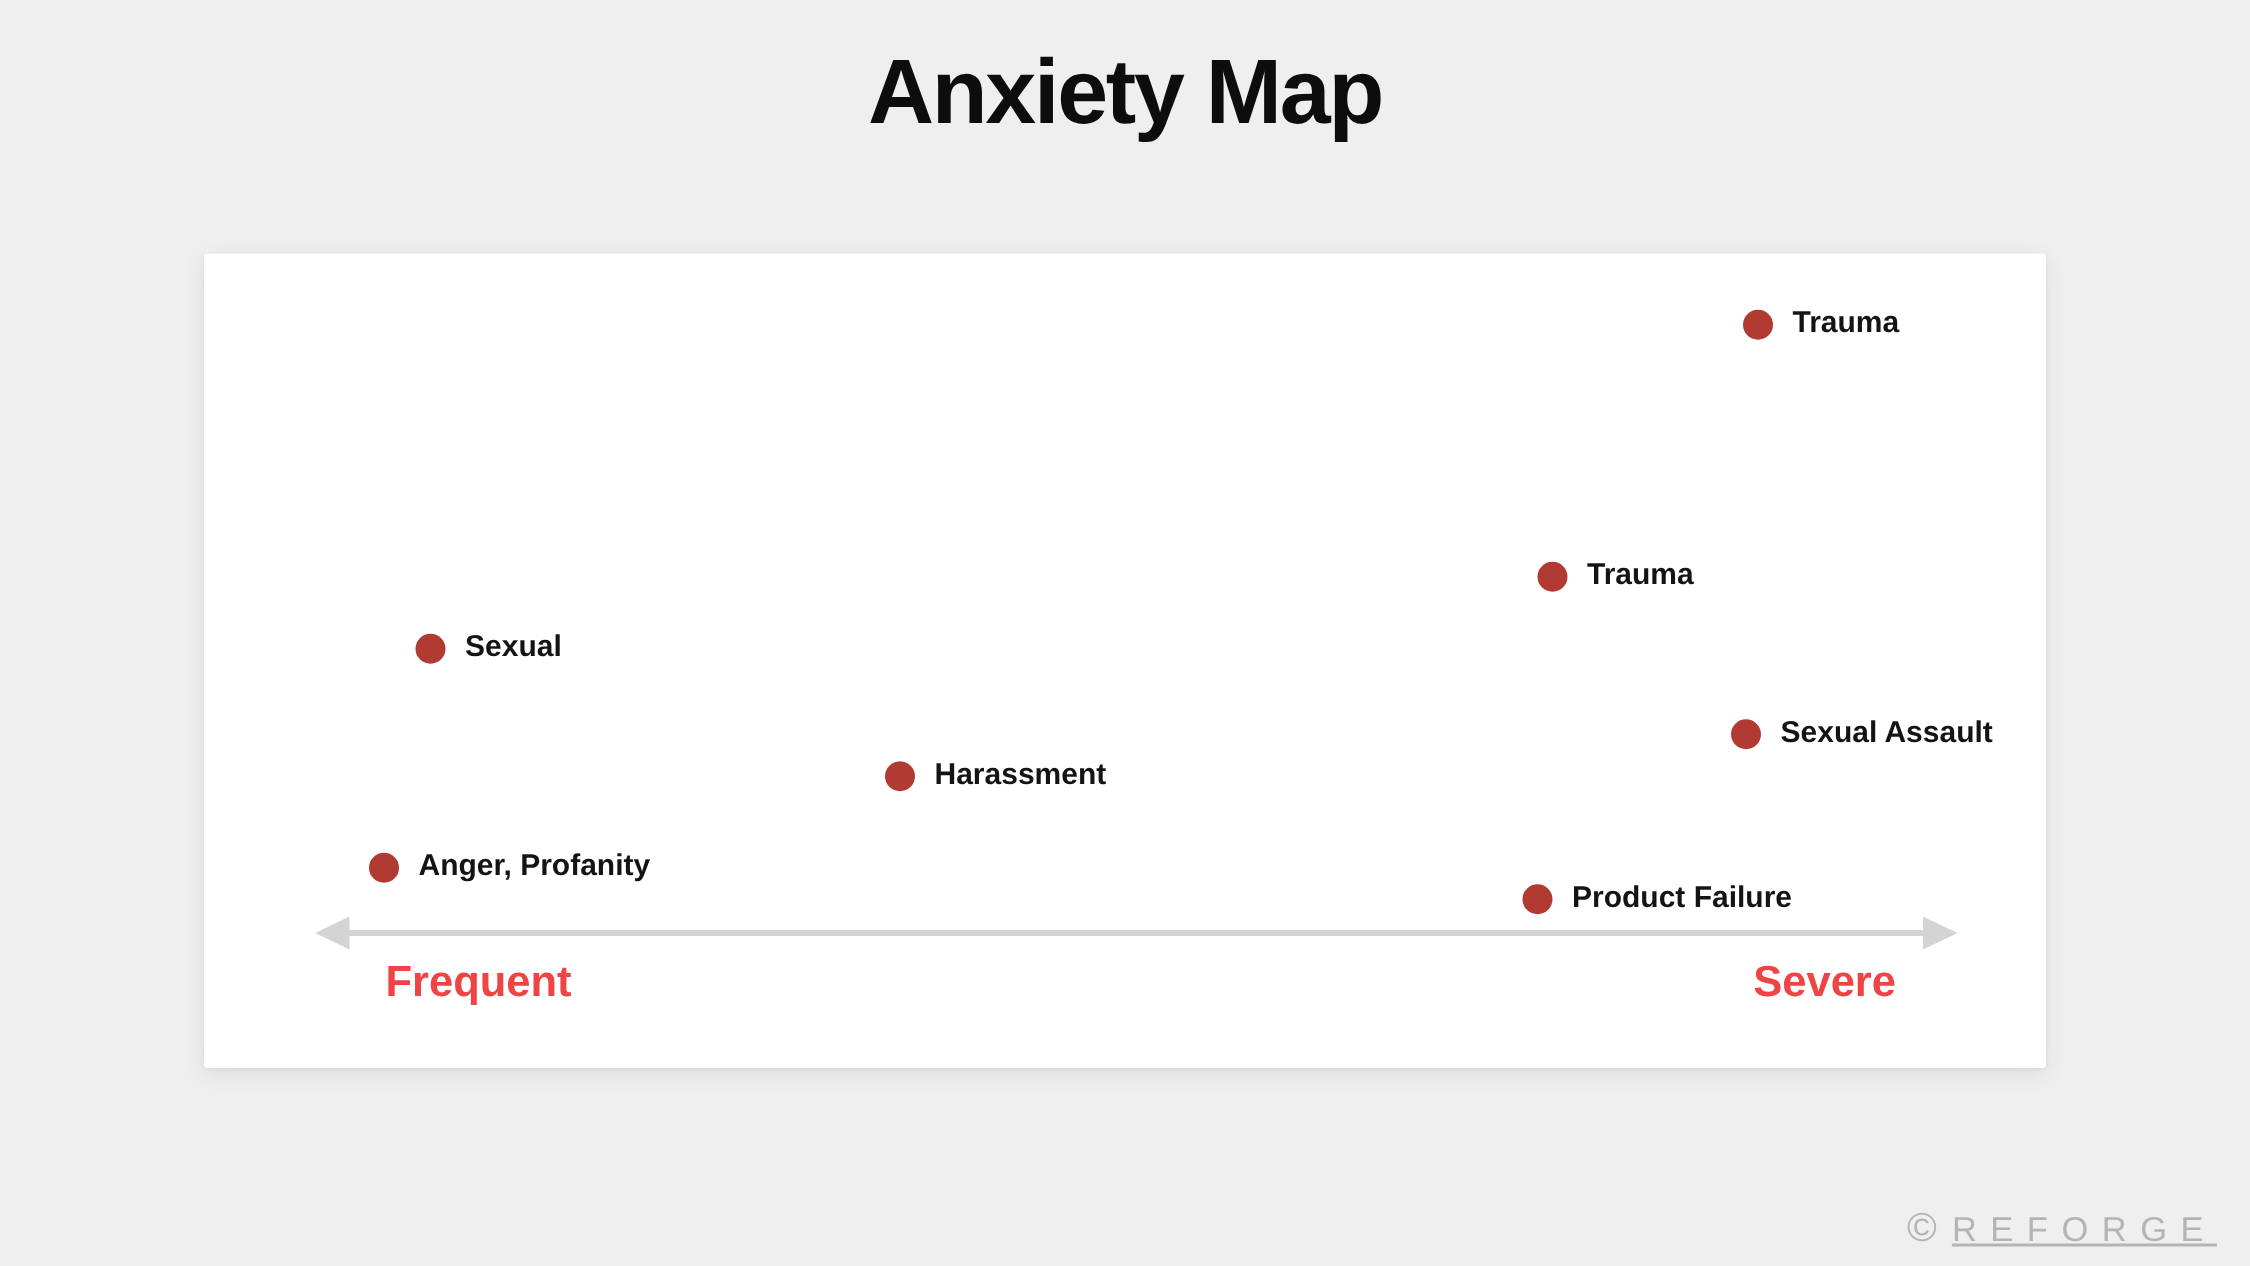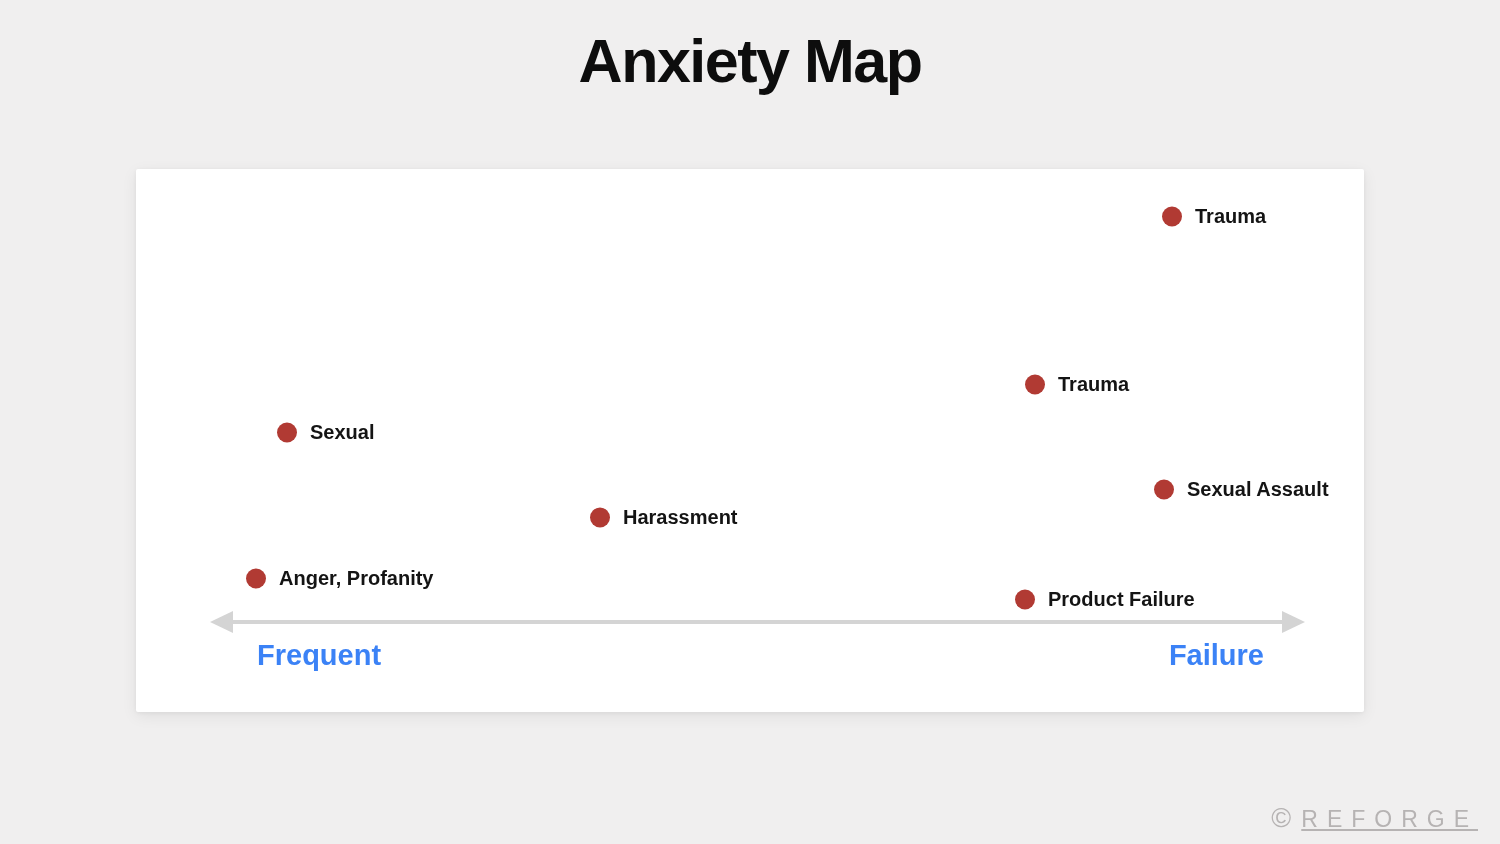--- a/index.html
+++ b/index.html
@@ -58,21 +58,21 @@
     top: 438px;
     width: 1228px;
     height: 30px;
     display: block;
   }
   .axis-label {
     position: absolute;
     top: 470px;
     font-size: 29px;
     font-weight: 700;
-    color: #3b82f6;
+    color: #ef4444;
   }
   .axis-label-left { left: 121px; }
   .axis-label-right { right: 100px; }
   .brand-logo {
     position: absolute;
     right: 22px;
     bottom: 12px;
     display: flex;
     align-items: center;
     color: #b6b3b3;
@@ -131,20 +131,20 @@
     </div>
 
   <svg class="axis-svg" viewBox="0 0 1228 30" xmlns="http://www.w3.org/2000/svg">
     <line id="axis-line" x1="94" y1="15" x2="1149" y2="15" stroke="#d4d4d4" stroke-width="4"></line>
     <polygon id="axis-head-left" points="74,15 97,4 97,26" fill="#d4d4d4"></polygon>
     <polygon id="axis-head-right" points="1169,15 1146,4 1146,26" fill="#d4d4d4"></polygon>
   </svg>
 
   <div class="axis-label axis-label-left">Frequent</div>
 
-  <div class="axis-label axis-label-right">Failure</div>
+  <div class="axis-label axis-label-right">Severe</div>
 
 </div>
 
 <div class="brand-logo">
   <span class="brand-copyright">©</span>
   <span class="brand-name">REFORGE</span>
 </div>
 
 </body></html>

